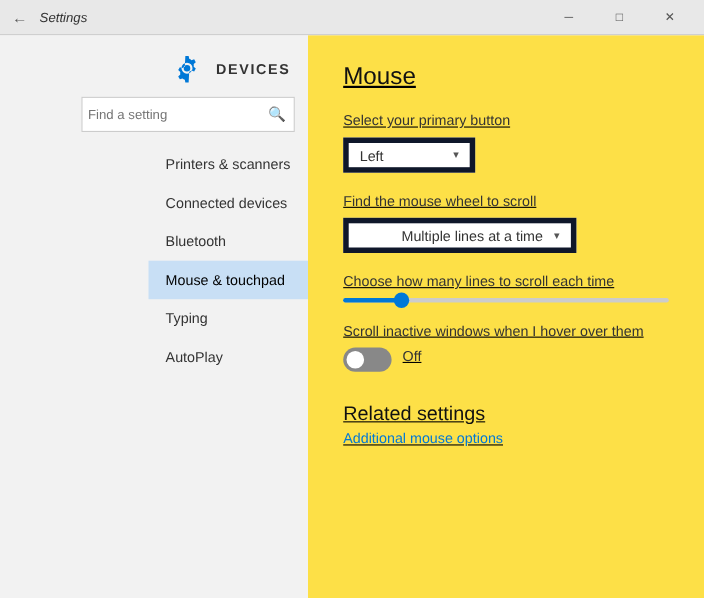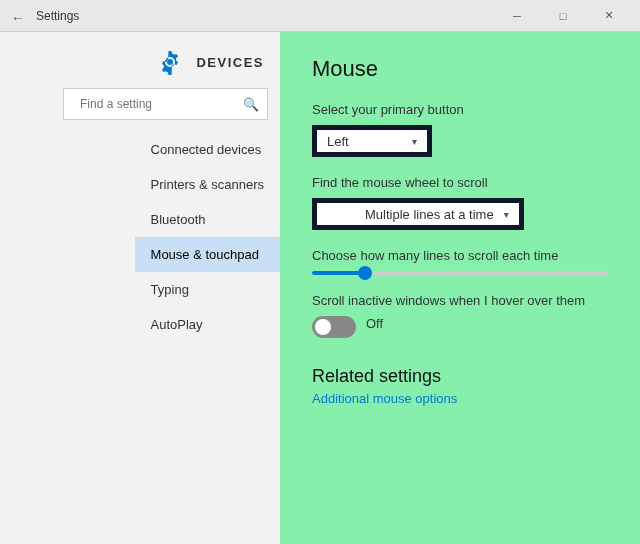--- a/index.html
+++ b/index.html
@@ -36,20 +36,21 @@
       display: flex;
       align-items: center;
       justify-content: center;
       cursor: pointer;
       color: #555;
       font-size: 14px;
     }
     .title-bar-title {
       font-size: 12px;
       color: #333;
+      font-style: italic;
     }
     .title-bar-controls {
       display: flex;
       gap: 0;
     }
     .title-bar-btn {
       width: 46px;
       height: 32px;
       display: flex;
       align-items: center;
@@ -95,21 +96,21 @@
       color: #333;
       text-transform: uppercase;
     }
     .sidebar-search {
       margin: 0 12px 12px 12px;
       position: relative;
     }
     .sidebar-search input {
       width: 100%;
       height: 32px;
-      padding: 0 32px 0 16px;
+      padding: 0 32px 0 5px;
       border: 1px solid #ccc;
       background: white;
       font-size: 12px;
       color: #333;
       outline: none;
     }
     .sidebar-search-icon {
       position: absolute;
       right: 8px;
       top: 50%;
@@ -124,23 +125,24 @@
       color: #333;
     }
     .nav-item.active {
       background: #c8dff5;
       color: #000;
     }
 
     
     .content {
       flex: 1;
-      background: #86efac;
+      background: #fde047;
       padding: 24px 32px;
       overflow-y: auto;
+      text-decoration: underline;
     }
     .content-title {
       font-size: 22px;
       font-weight: 300;
       color: #111;
       margin-bottom: 20px;
     }
     .setting-label {
       font-size: 13px;
       color: #333;
@@ -267,22 +269,22 @@
           <path d="M14 9a5 5 0 1 0 0 10A5 5 0 0 0 14 9zm0 2a3 3 0 1 1 0 6 3 3 0 0 1 0-6zm-1.5-8h3l.5 2.5a8 8 0 0 1 2.1 1.2l2.4-.8 1.5 2.6-1.9 1.7a8 8 0 0 1 0 2.4l1.9 1.7-1.5 2.6-2.4-.8a8 8 0 0 1-2.1 1.2L15.5 27h-3l-.5-2.5a8 8 0 0 1-2.1-1.2l-2.4.8L6 21.5l1.9-1.7a8 8 0 0 1 0-2.4L6 15.7l1.5-2.6 2.4.8A8 8 0 0 1 12 12.7L12.5 3z"></path>
         </svg>
       </span>
       <span class="sidebar-title">DEVICES</span>
     </div>
     <div class="sidebar-search">
       <input type="text" placeholder="Find a setting" style="">
       <span class="sidebar-search-icon">🔍</span>
     </div>
     <nav>
+      <div class="nav-item">Printers &amp; scanners</div>
       <div class="nav-item">Connected devices</div>
-      <div class="nav-item">Printers &amp; scanners</div>
       <div class="nav-item">Bluetooth</div>
       <div class="nav-item active">Mouse &amp; touchpad</div>
       <div class="nav-item">Typing</div>
       <div class="nav-item">AutoPlay</div>
     </nav>
   </div>
 
   <div class="content">
     <div class="content-title">Mouse</div>
 

